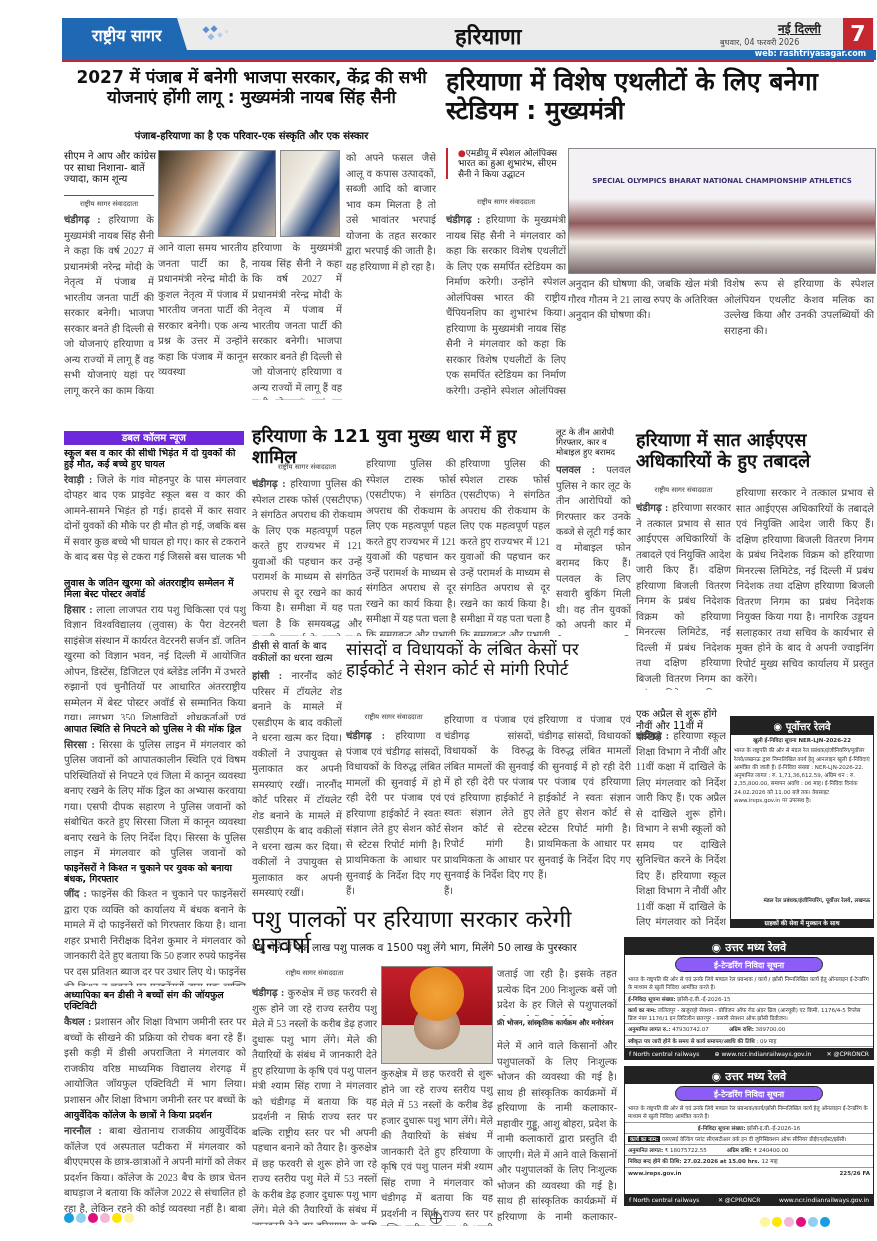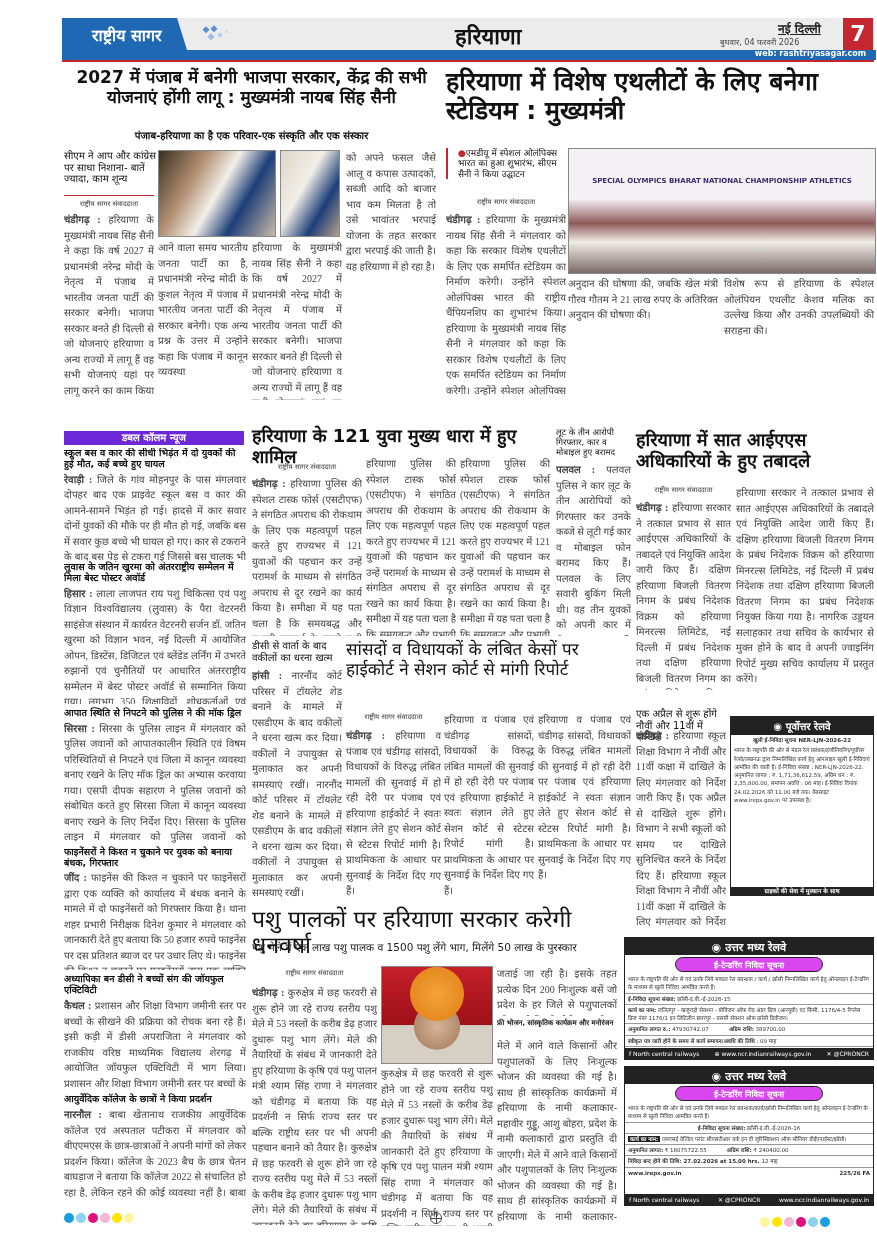--- a/index.html
+++ b/index.html
@@ -17,21 +17,21 @@
   .mast-red { left: 62px; top: 60px; width: 812px; height: 2px; background: #c4272f; }
 
   .h1 { font-weight: bold; color: #111; line-height: 1.15; font-family: "DejaVu Sans", sans-serif; }
   .body-text { font-size: 10px; color: #444; line-height: 1.55; text-align: justify; font-family: Liberation Serif, serif; }
   .byline { font-size: 7px; color: #333; text-align: center; }
   .photo { background: linear-gradient(135deg, #8a6e5a, #c9b7a5 40%, #6c5b4d 70%, #b4a08c); border: 1px solid #888; }
   .rule { background: #bbb; }
   .blue-band { background: #6d28d9; color: #fff; font-weight: bold; text-align: center; }
   .ad { border: 1px solid #222; background: #fff; }
   .ad-head { background: #222; color: #fff; font-weight: bold; text-align: center; }
-  .ad-sub { border: 1px solid #222; border-radius: 10px; background: #d946ef; color: #fff; font-size: 8px; font-weight: bold; text-align: center; margin: 2px auto; width: 60%; padding: 1px; }
+  .ad-sub { border: 1px solid #222; border-radius: 10px; background: #8b5cf6; color: #fff; font-size: 8px; font-weight: bold; text-align: center; margin: 2px auto; width: 60%; padding: 1px; }
   .ad-text { font-size: 5.5px; color: #333; line-height: 1.5; padding: 1px 3px; }
   .ad-foot { background: #222; color: #fff; font-size: 6px; padding: 2px 4px; display: flex; justify-content: space-between; }
   .dot { display: inline-block; width: 10px; height: 10px; border-radius: 50%; margin-right: 2px; }
 </style>
 </head>
 <body>
 
 <div class="abs mast"></div>
 <div class="abs mast-blue">राष्ट्रीय सागर</div>
 <div class="abs" style="left:200px;top:24px;width:40px;height:20px;">
@@ -75,21 +75,21 @@
 </div>
 <div class="abs body-text" style="left:568px;top:276px;width:150px;height:124px;overflow:hidden;">अनुदान की घोषणा की, जबकि खेल मंत्री गौरव गौतम ने 21 लाख रुपए के अतिरिक्त अनुदान की घोषणा की।</div>
 <div class="abs body-text" style="left:724px;top:276px;width:150px;height:124px;overflow:hidden;">विशेष रूप से हरियाणा के स्पेशल ओलंपियन एथलीट केशव मलिक का उल्लेख किया और उनकी उपलब्धियों की सराहना की।</div>
 
 <div class="abs blue-band" style="left:64px;top:431px;width:180px;height:14px;font-size:10px;line-height:14px;">डबल कॉलम न्यूज</div>
 <div class="abs" style="left:64px;top:448px;width:182px;height:780px;overflow:hidden;">
   <div>
     <div class="h1" style="font-size:9.5px;">स्कूल बस व कार की सीधी भिड़ंत में दो युवकों की हुई मौत, कई बच्चे हुए घायल</div>
     <div class="body-text" style="height:90px;overflow:hidden;margin-top:2px;"><b>रेवाड़ी :</b> <span>जिले के गांव मोहनपुर के पास मंगलवार दोपहर बाद एक प्राइवेट स्कूल बस व कार की आमने-सामने भिड़ंत हो गई। हादसे में कार सवार दोनों युवकों की मौके पर ही मौत हो गई, जबकि बस में सवार कुछ बच्चे भी घायल हो गए। कार से टकराने के बाद बस पेड़ से टकरा गई जिससे बस चालक भी घायल हो गया।</span></div>
   </div>
-  <div style="margin-top:0;">
+  <div style="margin-top:16px;">
     <div class="h1" style="font-size:9.5px;">लुवास के जतिन खुरमा को अंतरराष्ट्रीय सम्मेलन में मिला बेस्ट पोस्टर अवॉर्ड</div>
     <div class="body-text" style="height:118px;overflow:hidden;margin-top:2px;"><b>हिसार :</b> <span>लाला लाजपत राय पशु चिकित्सा एवं पशु विज्ञान विश्वविद्यालय (लुवास) के पैरा वेटरनरी साइंसेज संस्थान में कार्यरत वेटरनरी सर्जन डॉ. जतिन खुरमा को विज्ञान भवन, नई दिल्ली में आयोजित ओपन, डिस्टेंस, डिजिटल एवं ब्लेंडेड लर्निंग में उभरते रुझानों एवं चुनौतियों पर आधारित अंतरराष्ट्रीय सम्मेलन में बेस्ट पोस्टर अवॉर्ड से सम्मानित किया गया। लगभग 350 शिक्षाविदों, शोधकर्ताओं एवं शिक्षा विशेषज्ञों ने भाग लिया।</span></div>
   </div>
   <div style="margin-top:4px;">
     <div class="h1" style="font-size:9.5px;">आपात स्थिति से निपटने को पुलिस ने की मॉक ड्रिल</div>
     <div class="body-text" style="height:122px;overflow:hidden;margin-top:2px;"><b>सिरसा :</b> <span>सिरसा के पुलिस लाइन में मंगलवार को पुलिस जवानों को आपातकालीन स्थिति एवं विषम परिस्थितियों से निपटने एवं जिला में कानून व्यवस्था बनाए रखने के लिए मॉक ड्रिल का अभ्यास करवाया गया। एसपी दीपक सहारण ने पुलिस जवानों को संबोधित करते हुए सिरसा जिला में कानून व्यवस्था बनाए रखने के लिए निर्देश दिए।</span> <span>सिरसा के पुलिस लाइन में मंगलवार को पुलिस जवानों को आपातकालीन स्थिति एवं विषम परिस्थितियों से निपटने एवं जिला में कानून व्यवस्था बनाए रखने के लिए मॉक ड्रिल का अभ्यास करवाया गया। एसपी दीपक सहारण ने पुलिस जवानों को संबोधित करते हुए सिरसा जिला में कानून व्यवस्था बनाए रखने के लिए निर्देश दिए।</span></div>
   </div>
   <div style="margin-top:4px;">
     <div class="h1" style="font-size:9.5px;">फाइनेंसरों ने किश्त न चुकाने पर युवक को बनाया बंधक, गिरफ्तार</div>
     <div class="body-text" style="height:100px;overflow:hidden;margin-top:2px;"><b>जींद :</b> <span>फाइनेंस की किश्त न चुकाने पर फाइनेंसरों द्वारा एक व्यक्ति को कार्यालय में बंधक बनाने के मामले में दो फाइनेंसरों को गिरफ्तार किया है। थाना शहर प्रभारी निरीक्षक दिनेश कुमार ने मंगलवार को जानकारी देते हुए बताया कि 50 हजार रुपये फाइनेंस पर दस प्रतिशत ब्याज दर पर उधार लिए थे।</span> <span>फाइनेंस की किश्त न चुकाने पर फाइनेंसरों द्वारा एक व्यक्ति को कार्यालय में बंधक बनाने के मामले में दो फाइनेंसरों को गिरफ्तार किया है। थाना शहर प्रभारी निरीक्षक दिनेश कुमार ने मंगलवार को जानकारी देते हुए बताया कि 50 हजार रुपये फाइनेंस पर दस प्रतिशत ब्याज दर पर उधार लिए थे।</span></div>
@@ -126,21 +126,21 @@
 
 <div class="abs h1" style="left:346px;top:640px;width:285px;font-size:17px;font-weight:normal;">सांसदों व विधायकों के लंबित केसों पर हाईकोर्ट ने सेशन कोर्ट से मांगी रिपोर्ट</div>
 <div class="abs byline" style="left:346px;top:712px;width:95px;">राष्ट्रीय सागर संवाददाता</div>
 <div class="abs body-text" style="left:346px;top:728px;width:95px;height:172px;overflow:hidden;"><b>चंडीगढ़ :</b> <span>हरियाणा व पंजाब एवं चंडीगढ़ सांसदों, विधायकों के विरुद्ध लंबित मामलों की सुनवाई में हो रही देरी पर पंजाब एवं हरियाणा हाईकोर्ट ने स्वतः संज्ञान लेते हुए सेशन कोर्ट से स्टेटस रिपोर्ट मांगी है। प्राथमिकता के आधार पर सुनवाई के निर्देश दिए गए हैं।</span></div>
 <div class="abs body-text" style="left:444px;top:712px;width:90px;height:188px;overflow:hidden;">हरियाणा व पंजाब एवं चंडीगढ़ सांसदों, विधायकों के विरुद्ध लंबित मामलों की सुनवाई में हो रही देरी पर पंजाब एवं हरियाणा हाईकोर्ट ने स्वतः संज्ञान लेते हुए सेशन कोर्ट से स्टेटस रिपोर्ट मांगी है। प्राथमिकता के आधार पर सुनवाई के निर्देश दिए गए हैं।</div>
 <div class="abs body-text" style="left:538px;top:712px;width:93px;height:188px;overflow:hidden;">हरियाणा व पंजाब एवं चंडीगढ़ सांसदों, विधायकों के विरुद्ध लंबित मामलों की सुनवाई में हो रही देरी पर पंजाब एवं हरियाणा हाईकोर्ट ने स्वतः संज्ञान लेते हुए सेशन कोर्ट से स्टेटस रिपोर्ट मांगी है। प्राथमिकता के आधार पर सुनवाई के निर्देश दिए गए हैं।</div>
 
 <div class="abs h1" style="left:636px;top:696px;width:90px;font-size:10px;font-weight:normal;margin-top:12px;">एक अप्रैल से शुरू होंगे नौवीं और 11वीं में दाखिले</div>
 <div class="abs body-text" style="left:636px;top:728px;width:90px;height:200px;overflow:hidden;"><b>चंडीगढ़ :</b> <span>हरियाणा स्कूल शिक्षा विभाग ने नौवीं और 11वीं कक्षा में दाखिले के लिए मंगलवार को निर्देश जारी किए हैं। एक अप्रैल से दाखिले शुरू होंगे। विभाग ने सभी स्कूलों को समय पर दाखिले सुनिश्चित करने के निर्देश दिए हैं।</span> <span>हरियाणा स्कूल शिक्षा विभाग ने नौवीं और 11वीं कक्षा में दाखिले के लिए मंगलवार को निर्देश जारी किए हैं। एक अप्रैल से दाखिले शुरू होंगे। विभाग ने सभी स्कूलों को समय पर दाखिले सुनिश्चित करने के निर्देश दिए हैं।</span></div>
 
-<div class="abs ad" style="left:730px;top:716px;width:144px;height:180px;overflow:hidden;">
+<div class="abs ad" style="left:730px;top:716px;width:144px;height:212px;overflow:hidden;">
   <div class="ad-head" style="font-size:10px;padding:2px;"><span>◉ </span><span>पूर्वोत्तर रेलवे</span></div>
   <div class="ad-text" style="font-weight:bold;text-align:center;">खुली ई-निविदा सूचना NER-LJN-2026-22</div>
   <div class="ad-text" style="height:150px;overflow:hidden;">भारत के राष्ट्रपति की ओर से मंडल रेल प्रबंधक/इंजीनियरिंग/पूर्वोत्तर रेलवे/लखनऊ द्वारा निम्नलिखित कार्य हेतु आनलाइन खुली ई-निविदाएं आमंत्रित की जाती हैं। ई-निविदा संख्या : NER-LJN-2026-22. अनुमानित लागत : रु. 1,71,36,612.59, अग्रिम धन : रु. 2,35,800.00, समापन अवधि : 06 माह। ई-निविदा दिनांक 24.02.2026 को 11.00 बजे तक। वेबसाइट www.ireps.gov.in पर उपलब्ध है।</div>
   <div class="ad-text" style="text-align:right;font-weight:bold;">मंडल रेल प्रबंधक/इंजीनियरिंग, पूर्वोत्तर रेलवे, लखनऊ</div>
   <div class="ad-head" style="font-size:6px;position:absolute;bottom:0;width:100%;">ग्राहकों की सेवा में मुस्कान के साथ</div>
 </div>
 
 <div class="abs h1" style="left:252px;top:906px;width:378px;font-size:23px;font-weight:normal;">पशु पालकों पर हरियाणा सरकार करेगी धनवर्षा</div>
 <div class="abs" style="left:252px;top:940px;width:378px;font-size:10.5px;color:#222;">पशु मेले में एक लाख पशु पालक व 1500 पशु लेंगे भाग, मिलेंगे 50 लाख के पुरस्कार</div>
 <div class="abs byline" style="left:252px;top:968px;width:125px;">राष्ट्रीय सागर संवाददाता</div>

